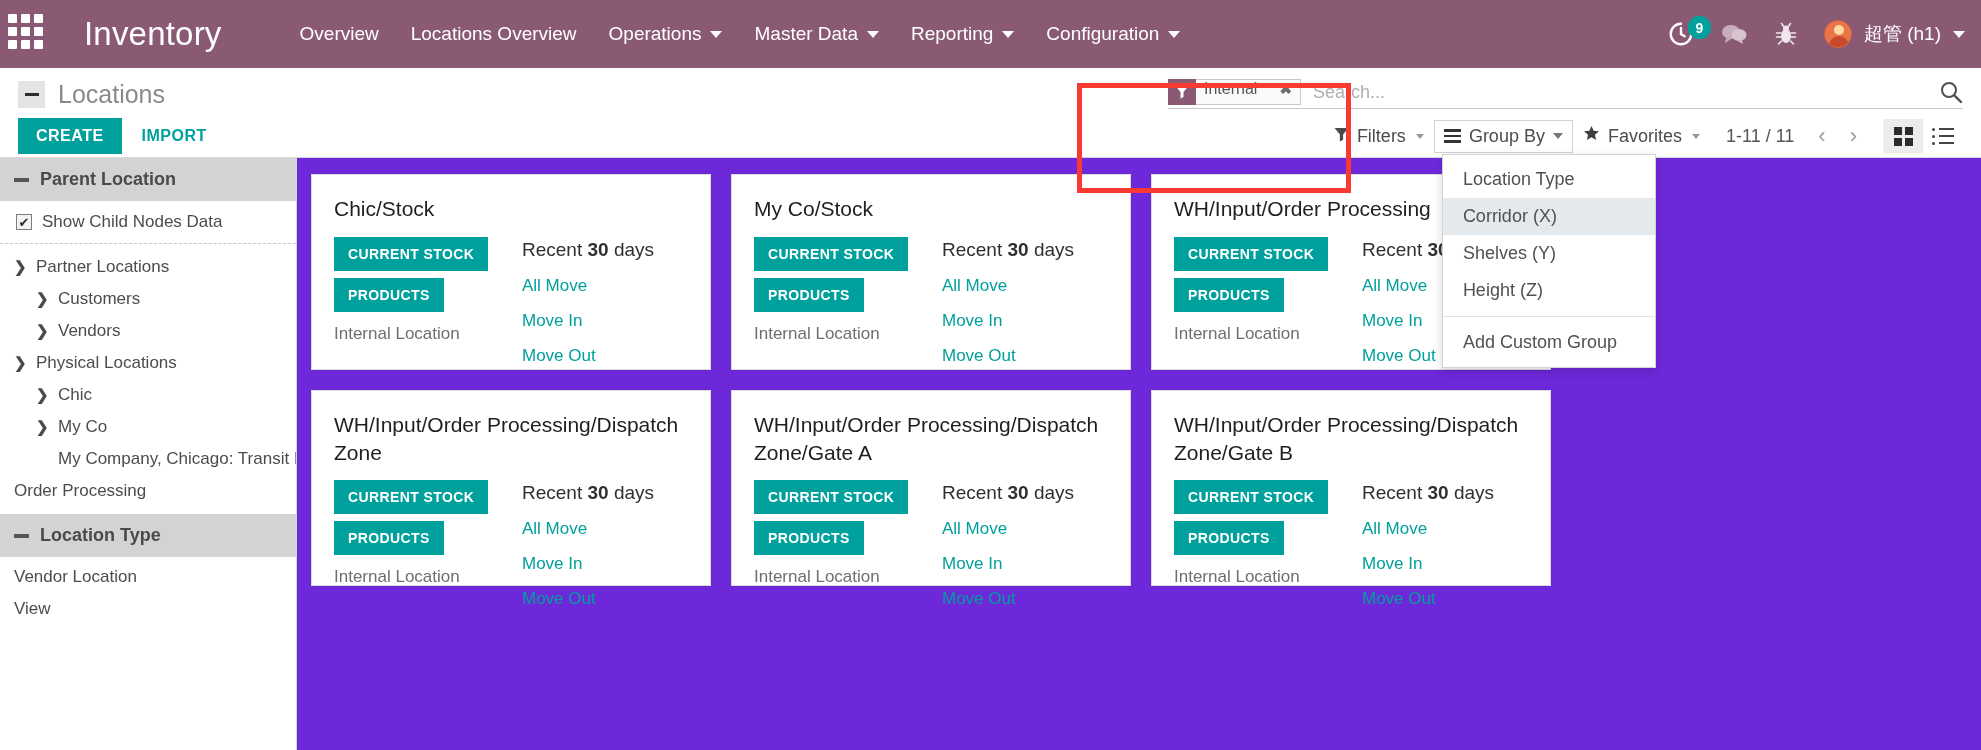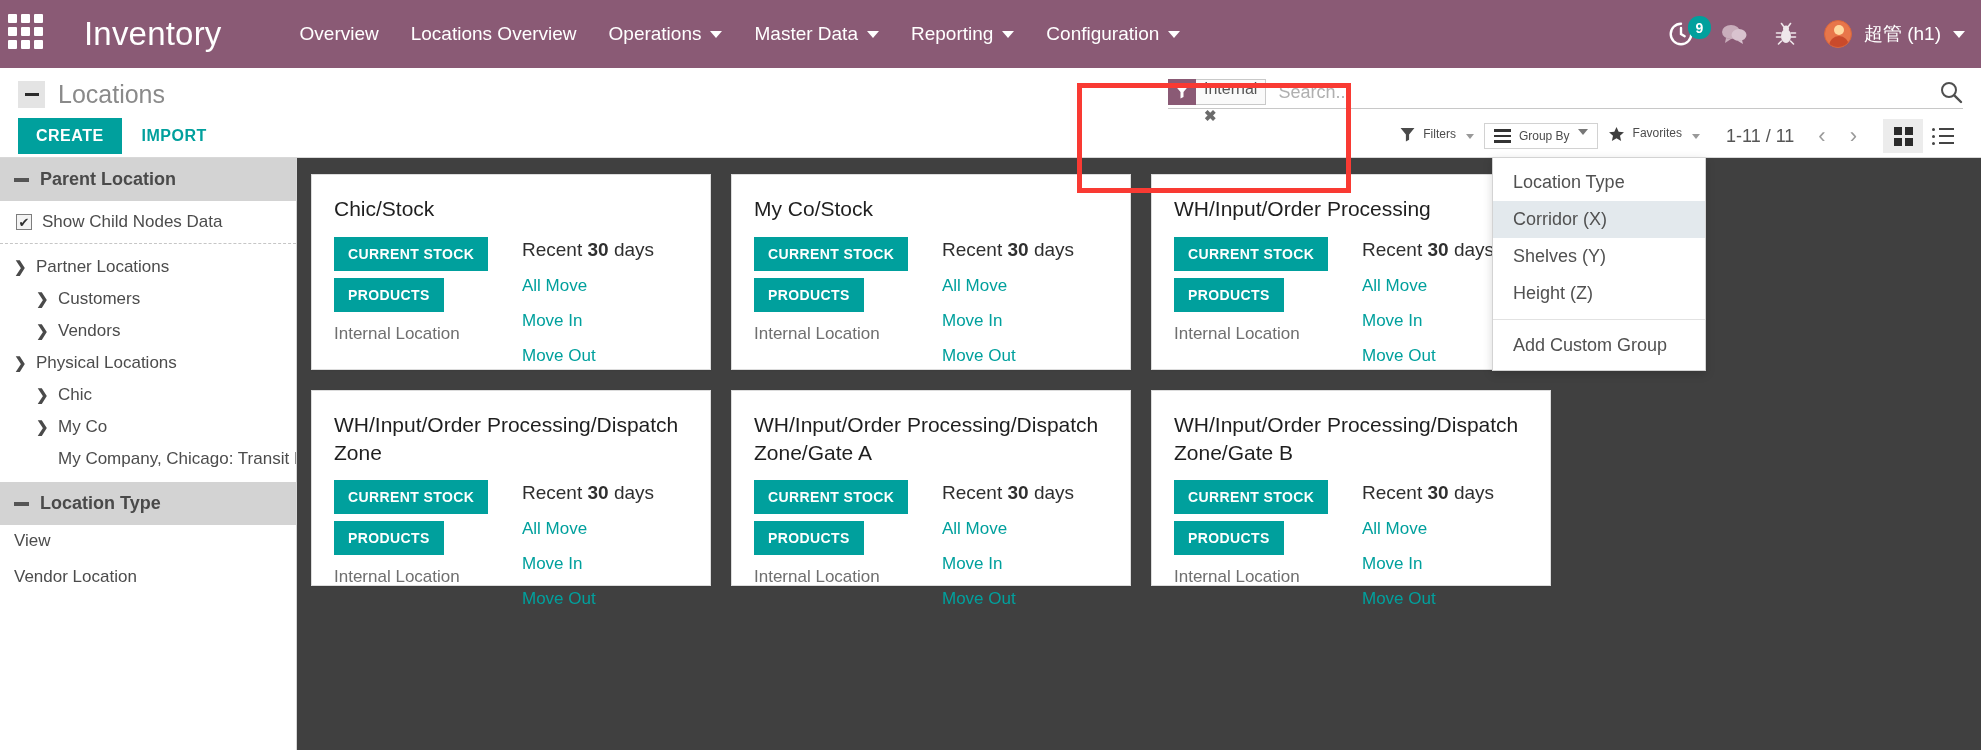--- a/index.html
+++ b/index.html
@@ -133,24 +133,23 @@
     background: #8a5a75;
     color: #ffffff;
     display: flex; align-items: center; justify-content: center;
     padding: 0 6px;
     border: 1px solid #8a5a75;
   }
   .facet-val {
     background: #fafafa;
     border: 1px solid #c9c9c9;
     border-left: none;
-    display: flex; align-items: flex-start; gap: 9px;
+    display: flex; align-items: flex-start; gap: 22px;
     padding: 0 8px;
     color: #555;
-    flex-direction: column;
   }
   .facet-x { color: #6b6b6b; font-size: 15px; cursor: pointer; font-weight: bold; }
   .search-input {
     flex: 1;
     border: none;
     outline: none;
     font-size: 18px;
     color: #555;
     padding-left: 12px;
     background: transparent;
@@ -179,22 +178,22 @@
     font-size: 16px;
     font-weight: bold;
     letter-spacing: .5px;
     padding: 9px 6px;
     cursor: pointer;
     font-family: "Liberation Sans", sans-serif;
   }
   .cp-right { margin-left: auto; display: flex; align-items: center; }
   .dropdown-grp { display: flex; align-items: center; position: relative; }
   .cp-dd {
-    display: flex; align-items: flex-start; gap: 8px;
-    font-size: 12px;
+    display: flex; align-items: center; gap: 8px;
+    font-size: 18px;
     color: #4c4c4c;
     padding: 5px 9px;
     cursor: pointer;
     white-space: nowrap;
     background: transparent;
     border: 1px solid transparent;
   }
   .cp-dd.active { background: #ffffff; border: 1px solid #d2d2d2; }
   .cp-dd .tri {
     width: 0; height: 0;
@@ -307,21 +306,21 @@
     color: #4a4a4a; font-size: 15px; font-weight: bold;
   }
   .sb-item .spacer { width: 22px; min-width: 22px; display: inline-block; }
   .lvl1 { padding-left: 14px; }
   .lvl2 { padding-left: 36px; }
   .sb-gap { height: 7px; }
 
   
   .kanban {
     flex: 1;
-    background: #404040;
+    background: #6d28d9;
     padding: 16px 30px 0 14px;
     display: flex;
     flex-wrap: wrap;
     align-content: flex-start;
     gap: 20px 20px;
     overflow: hidden;
   }
   .kcard {
     width: 400px;
     background: #ffffff;
@@ -597,33 +596,36 @@
       <span>Chic</span>
     </div>
     <div class="sb-item lvl2">
       <span class="arrow">❯</span>
       <span>My Co</span>
     </div>
     <div class="sb-item lvl2">
       <span class="spacer"></span>
       <span>My Company, Chicago: Transit Locati</span>
     </div>
+    <div class="sb-item lvl1" style="padding-left:14px;">
+      <span>Order Processing</span>
+    </div>
 
     <div class="sb-gap"></div>
 
     <div class="sb-section">
       <i class="dash"></i>
       <span>Location Type</span>
     </div>
 
+    <div class="sb-item" style="padding-left:14px;padding-top:10px;">
+      <span>Vendor Location</span>
+    </div>
     <div class="sb-item" style="padding-left:14px;">
       <span>View</span>
-    </div>
-    <div class="sb-item" style="padding-left:14px;padding-top:10px;">
-      <span>Vendor Location</span>
     </div>
   </div>
 
   <div class="kanban">
 
     <div class="kcard">
       <div class="kcard-title">Chic/Stock</div>
       <div class="kcard-body">
         <div class="kcard-left">
           <button class="kbtn">CURRENT STOCK</button>

